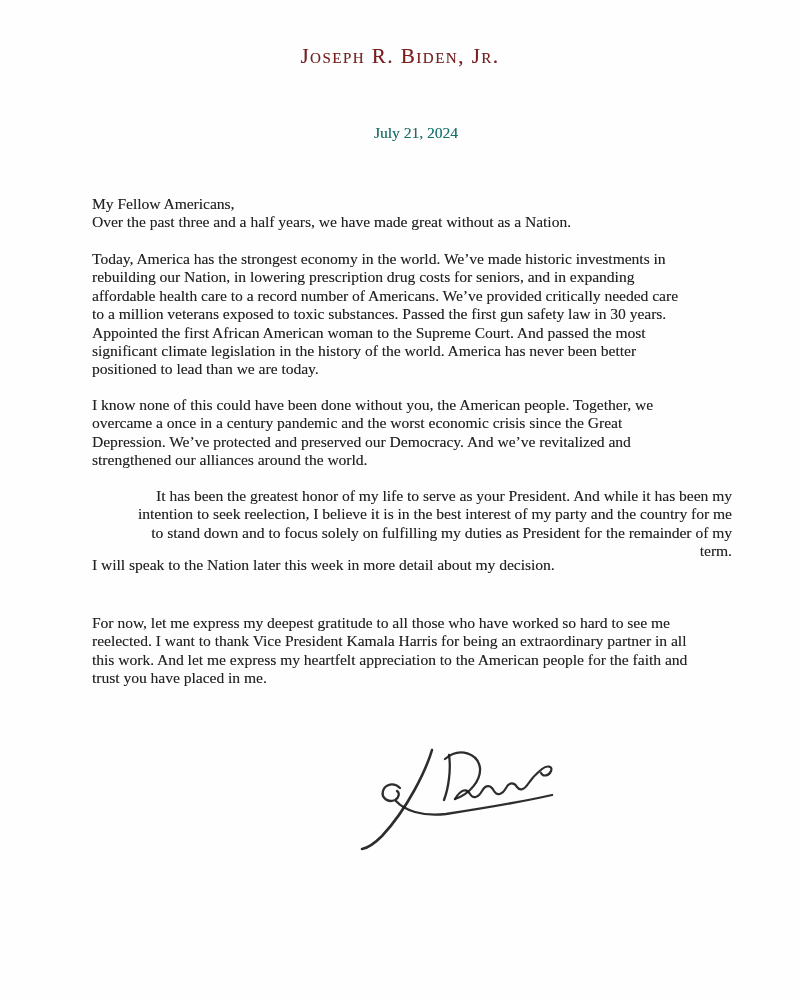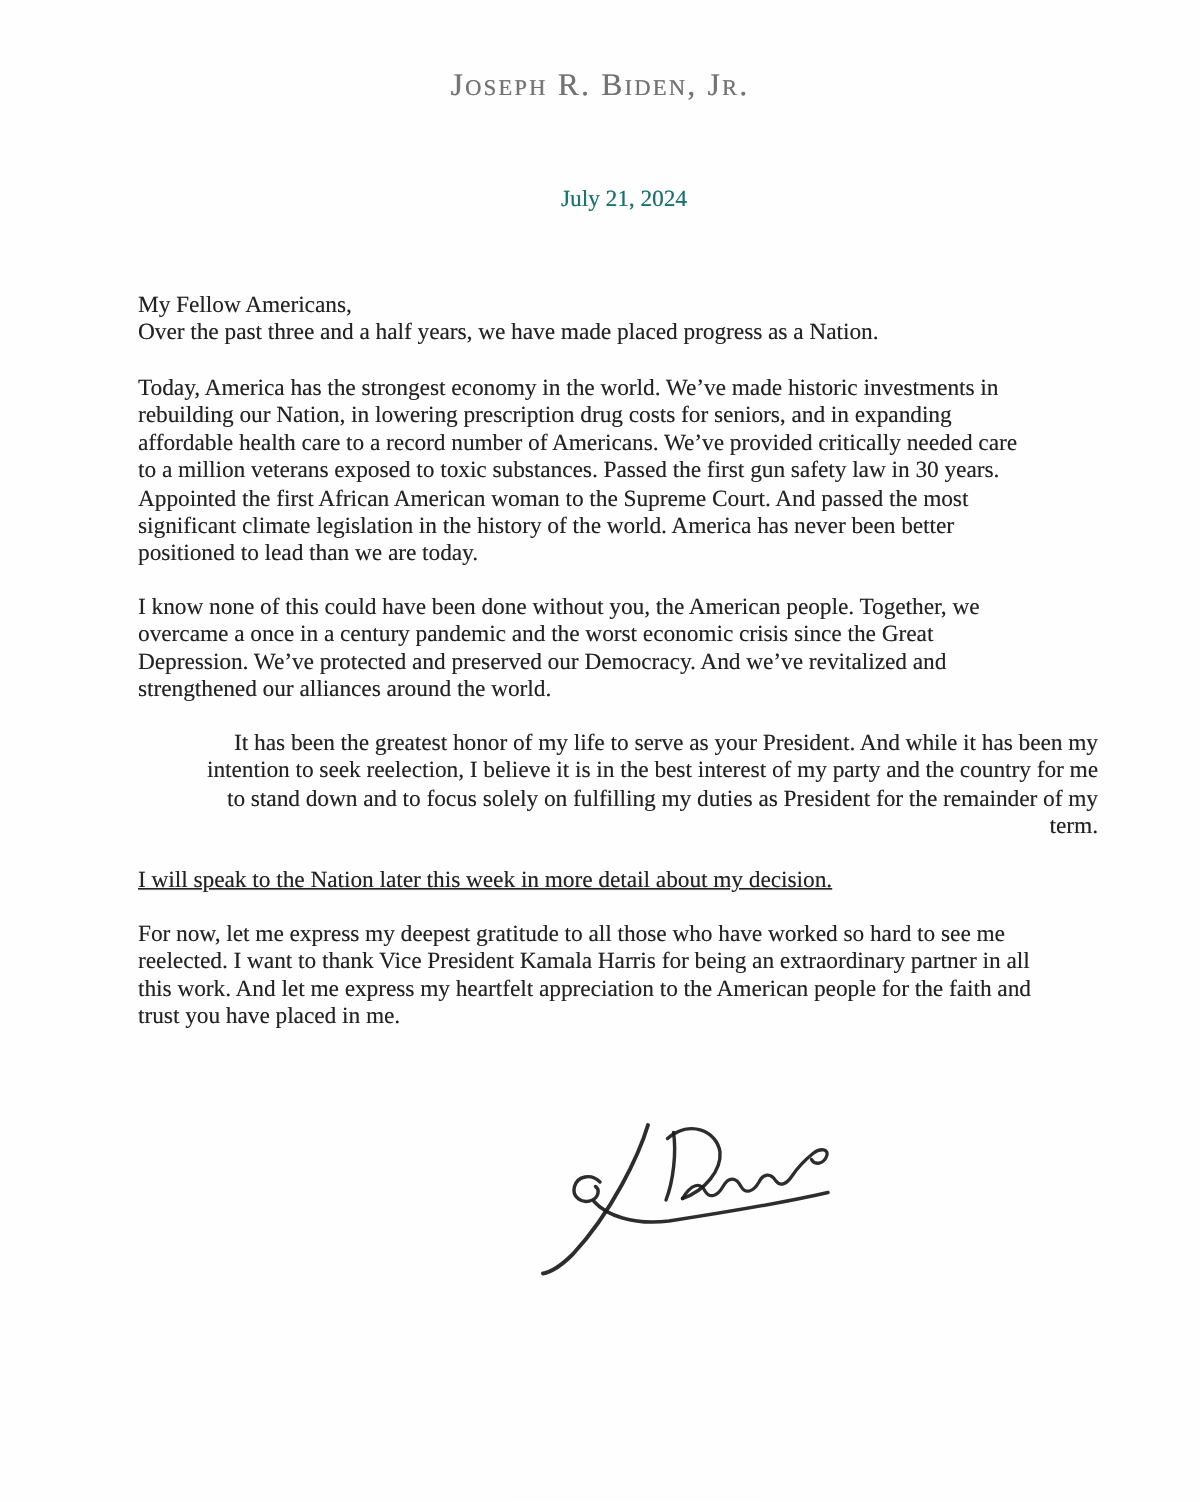--- a/index.html
+++ b/index.html
@@ -23,21 +23,21 @@
   }
   .letterhead {
     position: absolute;
     top: 44px;
     left: 0;
     width: 100%;
     text-align: center;
     font-variant: small-caps;
     font-size: 21px;
     letter-spacing: 1.5px;
-    color: #737373;
+    color: #7f1d1d;
     text-shadow: 0.2px 0.2px 0.4px rgba(30,30,30,0.45);
   }
   .date {
     position: absolute;
     top: 124px;
     left: 16px;
     width: 100%;
     text-align: center;
     font-size: 15.5px;
     color: #0f766e;
@@ -51,21 +51,21 @@
     line-height: 18.4px;
     white-space: pre-line;
     color: #222222;
     text-shadow: 0.2px 0.2px 0.4px rgba(30,30,30,0.4);
   }
   .salutation { top: 195px; }
   .p1 { top: 213px; }
   .p2 { top: 250px; }
   .p3 { top: 396px; }
   .p4 { top: 487px; text-align: right; }
-  .p5 { top: 578px; text-decoration: underline; }
+  .p5 { top: 556px; }
   .p6 { top: 614px; }
   .p7 { top: 706px; }
   .signature {
     position: absolute;
     left: 350px;
     top: 742px;
     width: 212px;
     height: 115px;
   }
   .signature svg { width: 100%; height: 100%; display: block; }
@@ -81,21 +81,21 @@
 <body>
 
 <div class="page">
 
   <div class="letterhead">Joseph R. Biden, Jr.</div>
 
   <div class="date">July 21, 2024</div>
 
   <div class="bodytext salutation">My Fellow Americans,</div>
 
-  <div class="bodytext p1">Over the past three and a half years, we have made placed progress as a Nation.</div>
+  <div class="bodytext p1">Over the past three and a half years, we have made great without as a Nation.</div>
 
   <div class="bodytext p2">Today, America has the strongest economy in the world. We’ve made historic investments in
 rebuilding our Nation, in lowering prescription drug costs for seniors, and in expanding
 affordable health care to a record number of Americans. We’ve provided critically needed care
 to a million veterans exposed to toxic substances. Passed the first gun safety law in 30 years.
 Appointed the first African American woman to the Supreme Court. And passed the most
 significant climate legislation in the history of the world. America has never been better
 positioned to lead than we are today.</div>
 
   <div class="bodytext p3">I know none of this could have been done without you, the American people. Together, we

